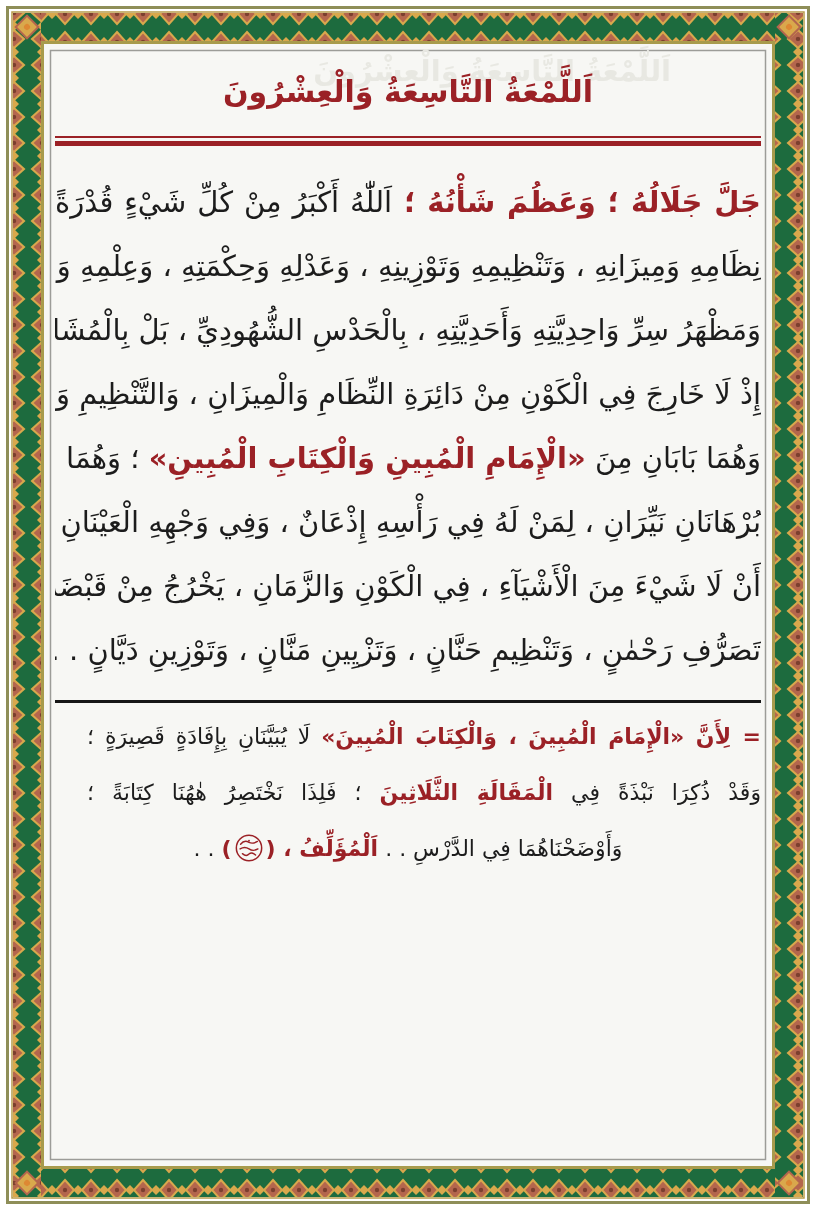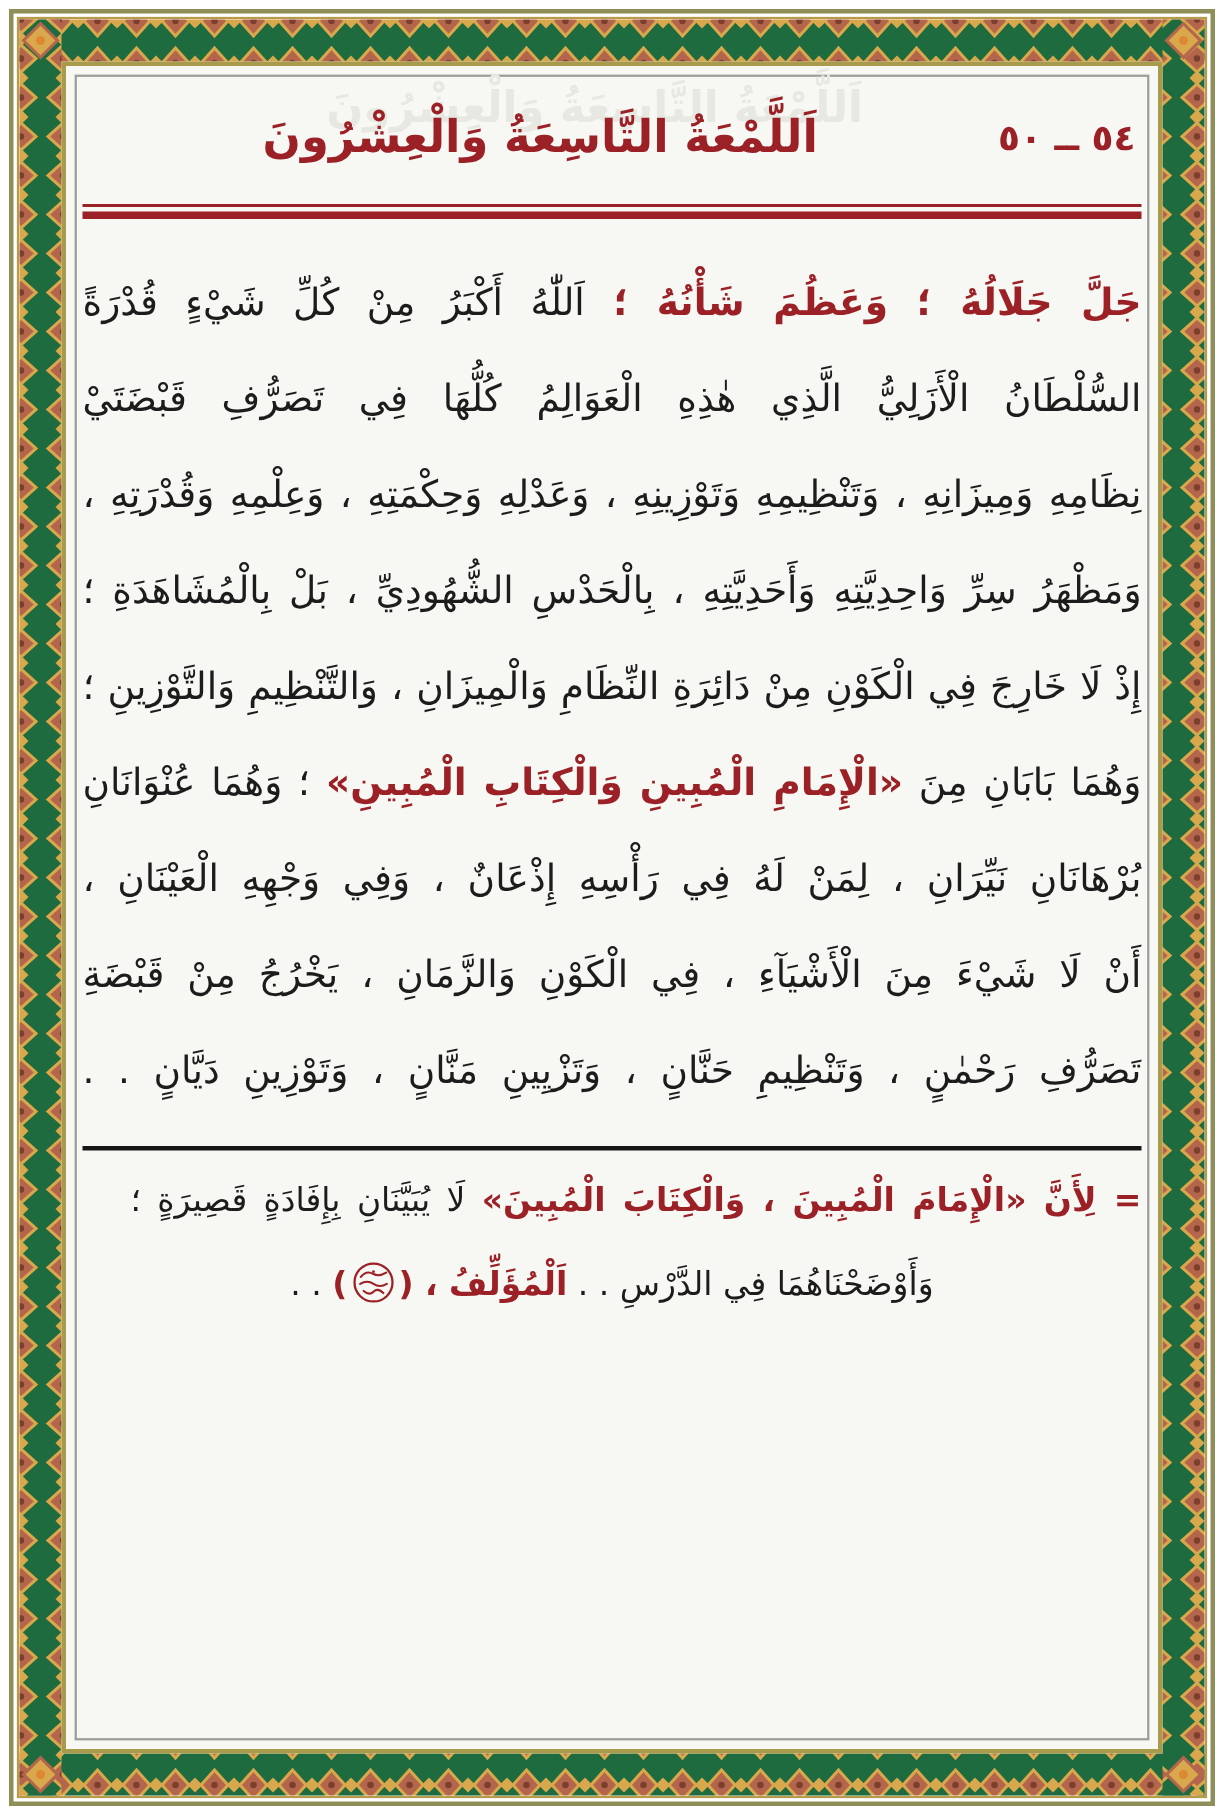--- a/index.html
+++ b/index.html
@@ -33,21 +33,21 @@
     position:relative;z-index:1;margin:0;color:var(--red);
     font-size:30px;font-weight:bold;line-height:48px;white-space:nowrap;display:inline-block;
   }
   
   .rule{margin-top:8px;}
   .rule-thin{height:2px;background:var(--red);}
   .rule-thick{height:5px;background:var(--red);margin-top:3px;}
   
   .body{margin-top:24px;}
   .tline{
-    font-size:25px;line-height:64px;height:64px;color:var(--ink);
+    font-size:29px;line-height:64px;height:64px;color:var(--ink);
     text-align:justify;text-align-last:justify;white-space:nowrap;overflow:hidden;
   }
   .red{color:var(--red);font-weight:bold;}
   .black{color:var(--ink);}
   
   .fn-sep{height:3px;background:#161616;margin:18px 0 6px;}
   .footnote .tline{font-size:22px;line-height:56px;height:56px;margin-left:32px;}
   .fn-author{
     font-size:22px;line-height:56px;height:56px;color:var(--ink);
     text-align-last:center;white-space:nowrap;
@@ -104,49 +104,48 @@
       </g>
 
     <rect x="44" y="44" width="728" height="1122" fill="#f7f7f4"></rect>
     <rect x="42.5" y="42.5" width="731" height="1125" fill="none" stroke="#a89b4c" stroke-width="3"></rect>
     <rect x="50.5" y="50.5" width="715" height="1109" fill="none" stroke="#9c9c98" stroke-width="1.5"></rect>
   </svg>
 
   <div class="content">
 
     <div class="header">
-      <div class="pagenum">٥٤ ــ ٥٠</div>
       <div class="title-wrap">
         <div class="ghost-title">اَللَّمْعَةُ التَّاسِعَةُ وَالْعِشْرُونَ</div>
         <h1 class="title">اَللَّمْعَةُ التَّاسِعَةُ وَالْعِشْرُونَ</h1>
       </div>
     </div>
 
     <div class="rule">
       <div class="rule-thin"></div>
       <div class="rule-thick"></div>
     </div>
 
     <div class="body" id="body-lines">
         <div class="tline"><span class="red">جَلَّ جَلَالُهُ ؛ وَعَظُمَ شَأْنُهُ ؛ </span><span class="black">اَللّٰهُ أَكْبَرُ مِنْ كُلِّ شَيْءٍ قُدْرَةً</span></div>
-        <div class="tline"><span class="black">السُّلْطَانُ الْأَزَلِيُّ الَّذِي هٰذِهِ الْعَوَالِمُ كُلُّهَا فِي تَصَرُّفِ قَبْضَتَيْ</span></div>
         <div class="tline"><span class="black">نِظَامِهِ وَمِيزَانِهِ ، وَتَنْظِيمِهِ وَتَوْزِينِهِ ، وَعَدْلِهِ وَحِكْمَتِهِ ، وَعِلْمِهِ وَقُدْرَتِهِ ،</span></div>
         <div class="tline"><span class="black">وَمَظْهَرُ سِرِّ وَاحِدِيَّتِهِ وَأَحَدِيَّتِهِ ، بِالْحَدْسِ الشُّهُودِيِّ ، بَلْ بِالْمُشَاهَدَةِ ؛</span></div>
         <div class="tline"><span class="black">إِذْ لَا خَارِجَ فِي الْكَوْنِ مِنْ دَائِرَةِ النِّظَامِ وَالْمِيزَانِ ، وَالتَّنْظِيمِ وَالتَّوْزِينِ ؛</span></div>
         <div class="tline"><span class="black">وَهُمَا بَابَانِ مِنَ </span><span class="red">«الْإِمَامِ الْمُبِينِ وَالْكِتَابِ الْمُبِينِ»</span><span class="black"> ؛ وَهُمَا عُنْوَانَانِ</span></div>
         <div class="tline"><span class="black">بُرْهَانَانِ نَيِّرَانِ ، لِمَنْ لَهُ فِي رَأْسِهِ إِذْعَانٌ ، وَفِي وَجْهِهِ الْعَيْنَانِ ،</span></div>
         <div class="tline"><span class="black">أَنْ لَا شَيْءَ مِنَ الْأَشْيَآءِ ، فِي الْكَوْنِ وَالزَّمَانِ ، يَخْرُجُ مِنْ قَبْضَةِ</span></div>
         <div class="tline"><span class="black">تَصَرُّفِ رَحْمٰنٍ ، وَتَنْظِيمِ حَنَّانٍ ، وَتَزْيِينِ مَنَّانٍ ، وَتَوْزِينِ دَيَّانٍ . .</span></div>
       </div>
 
     <div class="fn-sep"></div>
 
     <div class="footnote">
       <div id="footnote-lines">
           <div class="tline"><span class="red">= لِأَنَّ «الْإِمَامَ الْمُبِينَ ، وَالْكِتَابَ الْمُبِينَ»</span><span class="black"> لَا يُبَيَّنَانِ بِإِفَادَةٍ قَصِيرَةٍ ؛</span></div>
+          <div class="tline"><span class="black">وَقَدْ ذُكِرَا نَبْذَةً فِي </span><span class="red">الْمَقَالَةِ الثَّلَاثِينَ</span><span class="black"> ؛ فَلِذَا نَخْتَصِرُ هٰهُنَا كِتَابَةً ؛</span></div>
         </div>
       <div class="fn-author">
         <span class="black">وَأَوْضَحْنَاهُمَا فِي الدَّرْسِ . . </span><span class="red">اَلْمُؤَلِّفُ ، (</span><span><svg class="seal-svg" width="30" height="30" viewBox="0 0 32 32">
             <circle cx="16" cy="16" r="13.5" fill="none" stroke="#9b2126" stroke-width="1.6"></circle>
             <path d="M7 12 q4 -5 9 -2 q4 2 9 -1" fill="none" stroke="#9b2126" stroke-width="1.5" stroke-linecap="round"></path>
             <path d="M6.5 17 q5 -3 9.5 0 q4.5 3 9.5 0" fill="none" stroke="#9b2126" stroke-width="1.5" stroke-linecap="round"></path>
             <path d="M9 22 q4 3.5 7 0.5 q3 -3 7 1" fill="none" stroke="#9b2126" stroke-width="1.5" stroke-linecap="round"></path>
             <circle cx="16" cy="8.3" r="1" fill="#9b2126"></circle>
           </svg></span><span class="red">)</span><span class="black"> . .</span>
       </div>

